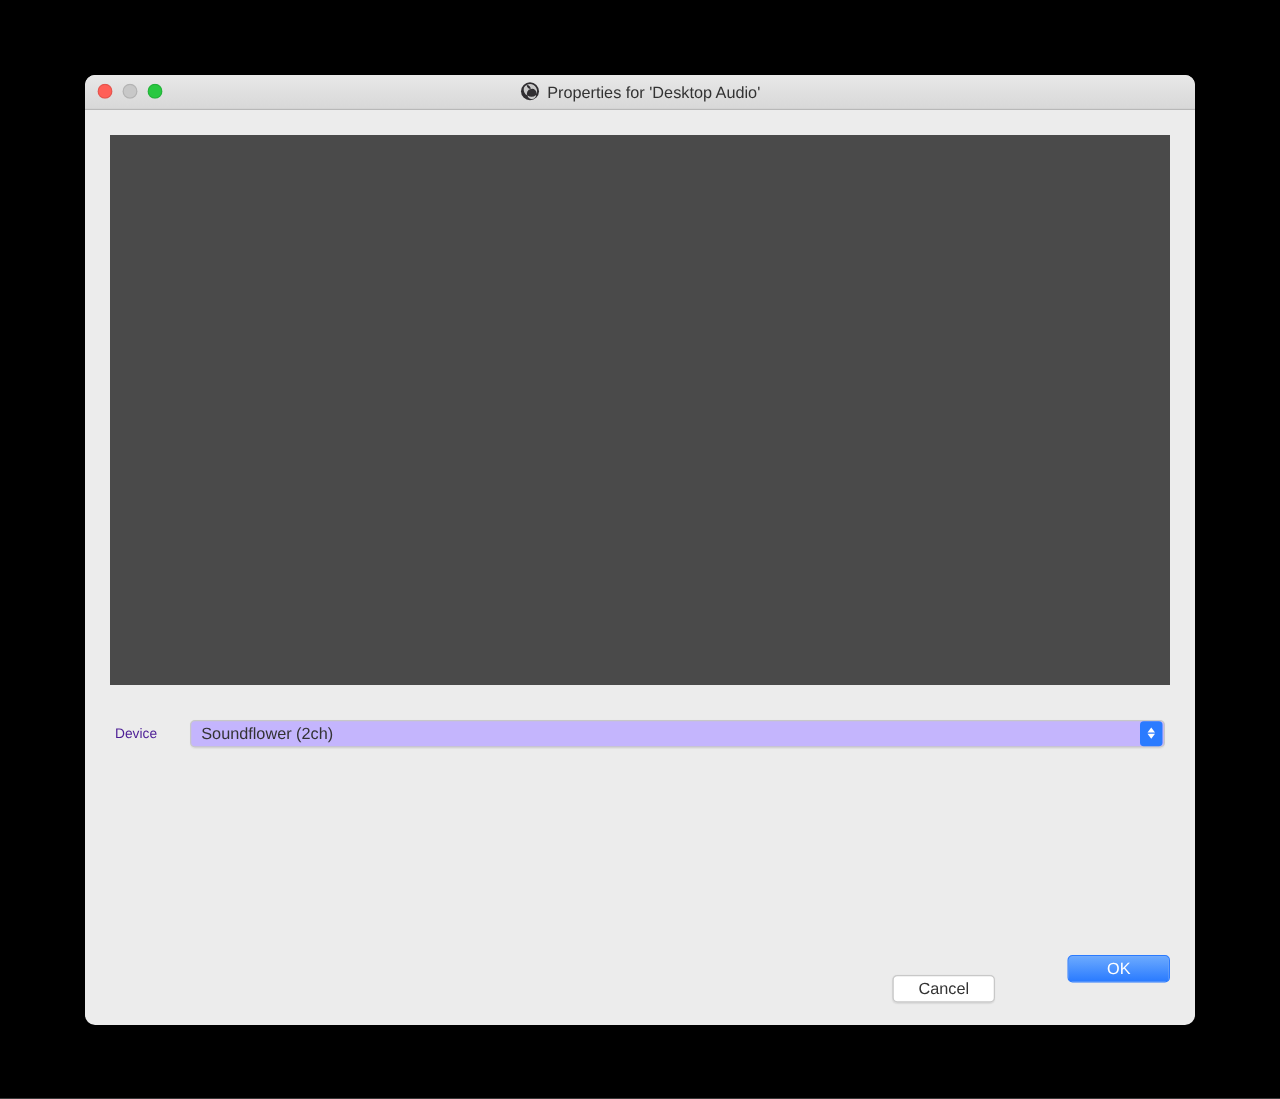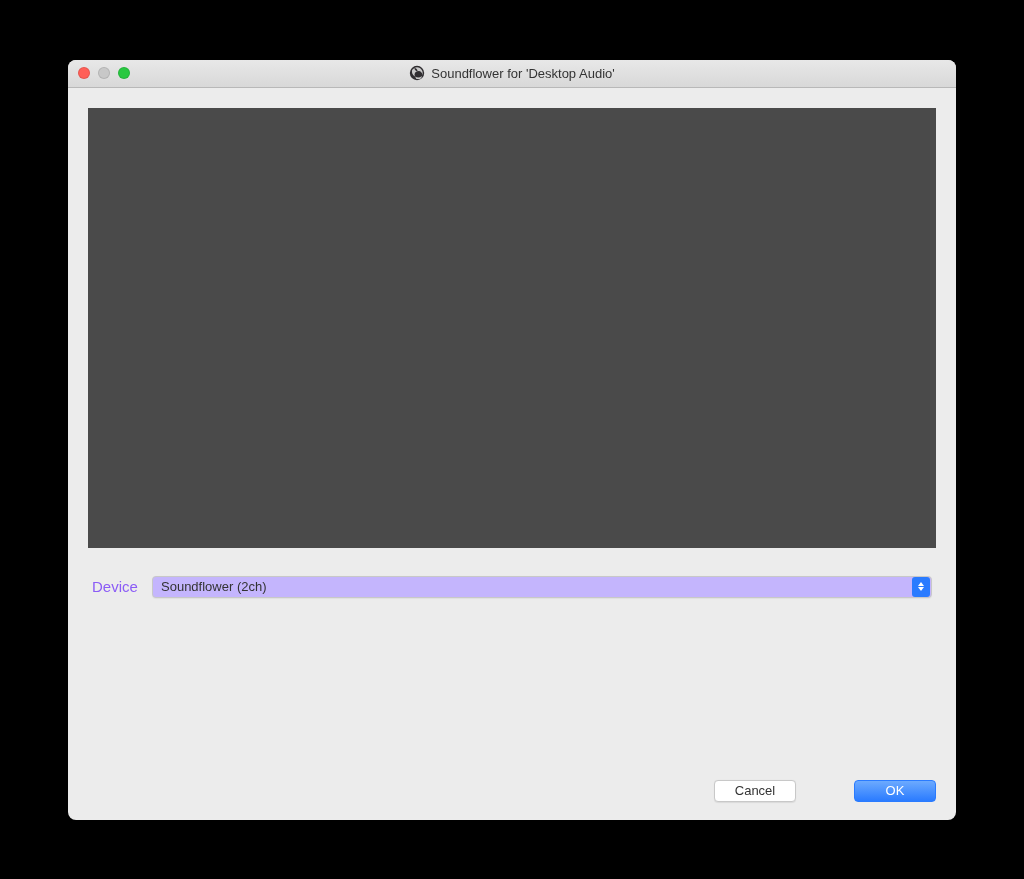--- a/index.html
+++ b/index.html
@@ -103,22 +103,22 @@
     }
     
     .form-row {
       display: flex;
       align-items: center;
       gap: 14px;
       padding: 0 4px;
     }
     
     .form-label {
-      font-size: 15px;
-      color: #8b5cf6;
+      font-size: 11px;
+      color: #4c1d95;
       min-width: 46px;
     }
     
     .select-wrapper {
       flex: 1;
       position: relative;
       height: 22px;
       background: #c4b5fd;
       border: 1px solid #c8c8c8;
       border-radius: 4px;
@@ -182,20 +182,21 @@
       align-items: center;
       justify-content: center;
       cursor: pointer;
     }
     
     .btn-default {
       background: #fff;
       border: 1px solid #c8c8c8;
       color: #333;
       box-shadow: 0 0.5px 1px rgba(0,0,0,0.08);
+      margin-top: 16px;
     }
     
     .btn-primary {
       background: linear-gradient(to bottom, #6caafe, #2a7bff);
       border: 1px solid #2a7bff;
       color: #fff;
       margin-left: 48px;
     }
   </style>
 </head>
@@ -211,21 +212,21 @@
     </div>
     <div class="title-area">
       <span class="app-icon">
         <svg width="16" height="16" viewBox="0 0 16 16">
           <circle cx="8" cy="8" r="7.2" fill="#302e31"></circle>
           <path d="M 8 2.2 A 5.8 5.8 0 0 1 12.9 10.9 A 3.5 3.5 0 0 0 8.6 6.2 A 3.5 3.5 0 0 0 5.4 3.0 A 5.8 5.8 0 0 1 8 2.2 Z" fill="#c9c9c9"></path>
           <path d="M 3.1 5.1 A 5.8 5.8 0 0 1 5.4 3.0 A 3.5 3.5 0 0 0 8.6 6.2 A 3.5 3.5 0 0 0 6.0 11.4 A 5.8 5.8 0 0 1 3.1 5.1 Z" fill="#c9c9c9"></path>
           <path d="M 12.9 10.9 A 5.8 5.8 0 0 1 6.0 11.4 A 3.5 3.5 0 0 0 12.9 10.9 Z" fill="#c9c9c9"></path>
         </svg>
       </span>
-      <span class="window-title">Soundflower for 'Desktop Audio'</span>
+      <span class="window-title">Properties for 'Desktop Audio'</span>
     </div>
   </div>
 
   <div class="content">
 
     <div class="preview-area"></div>
 
     <div class="form-row">
       <span class="form-label">Device</span>
       <div class="select-wrapper">

